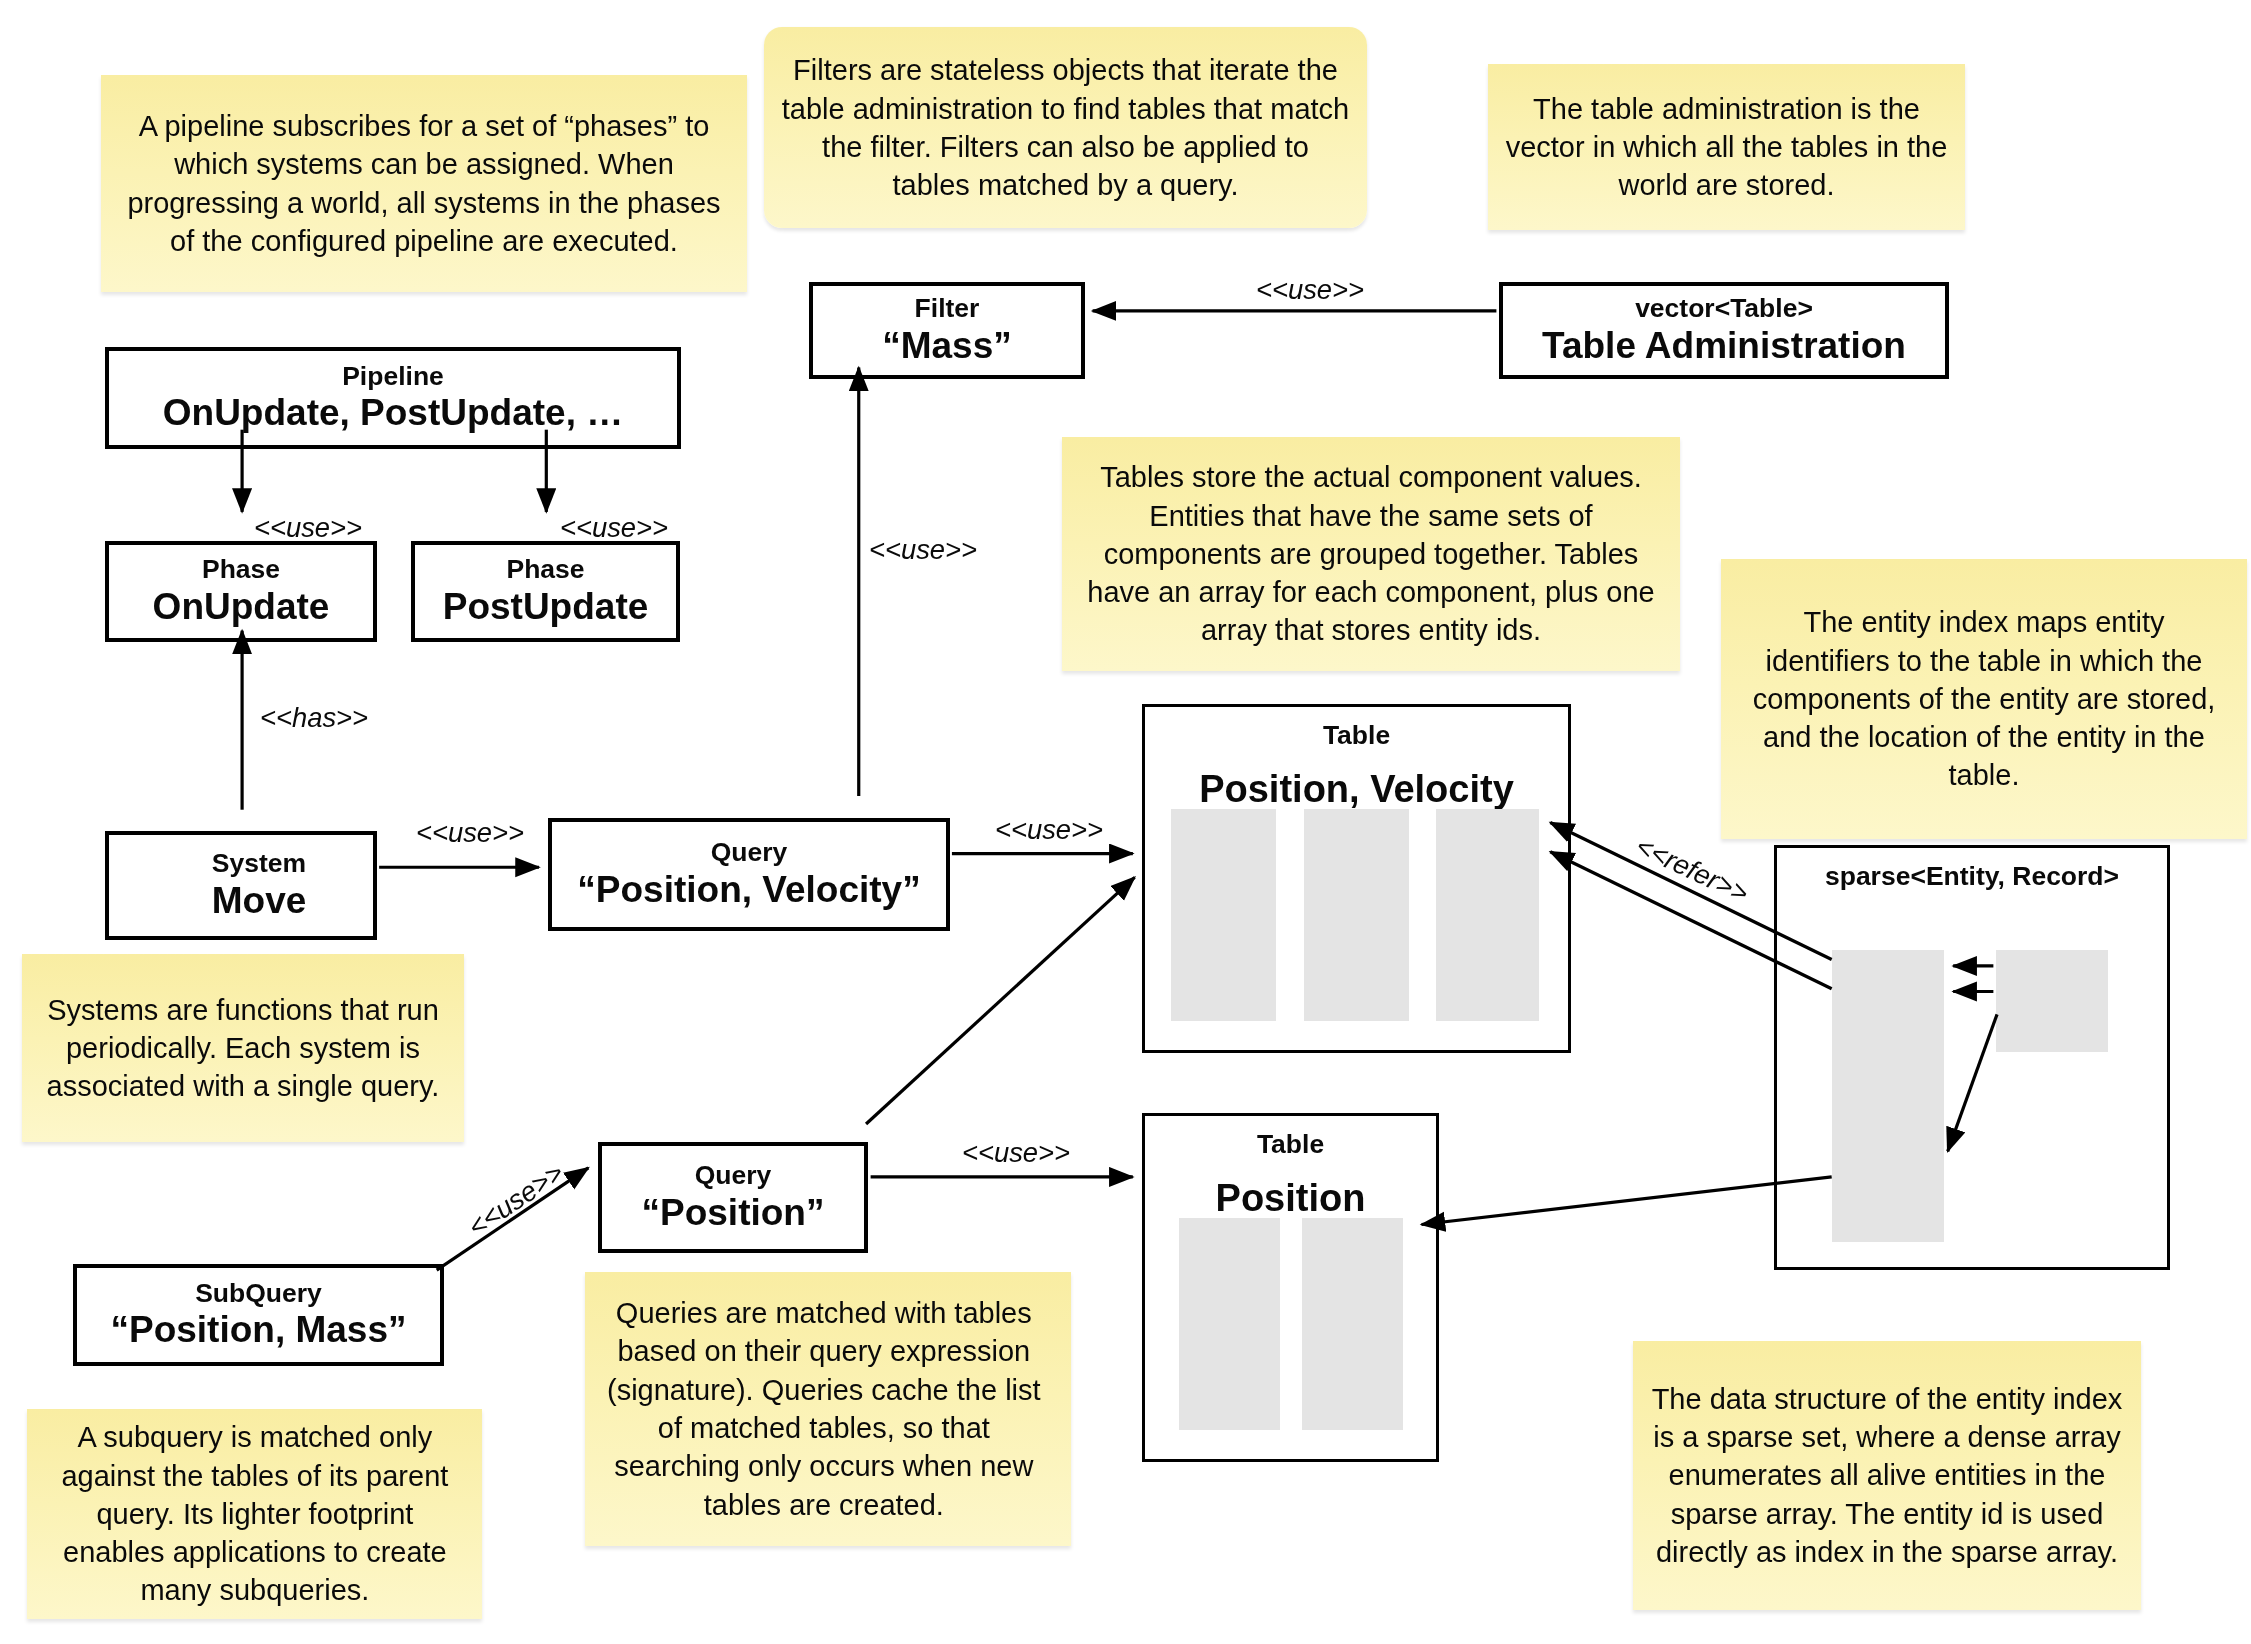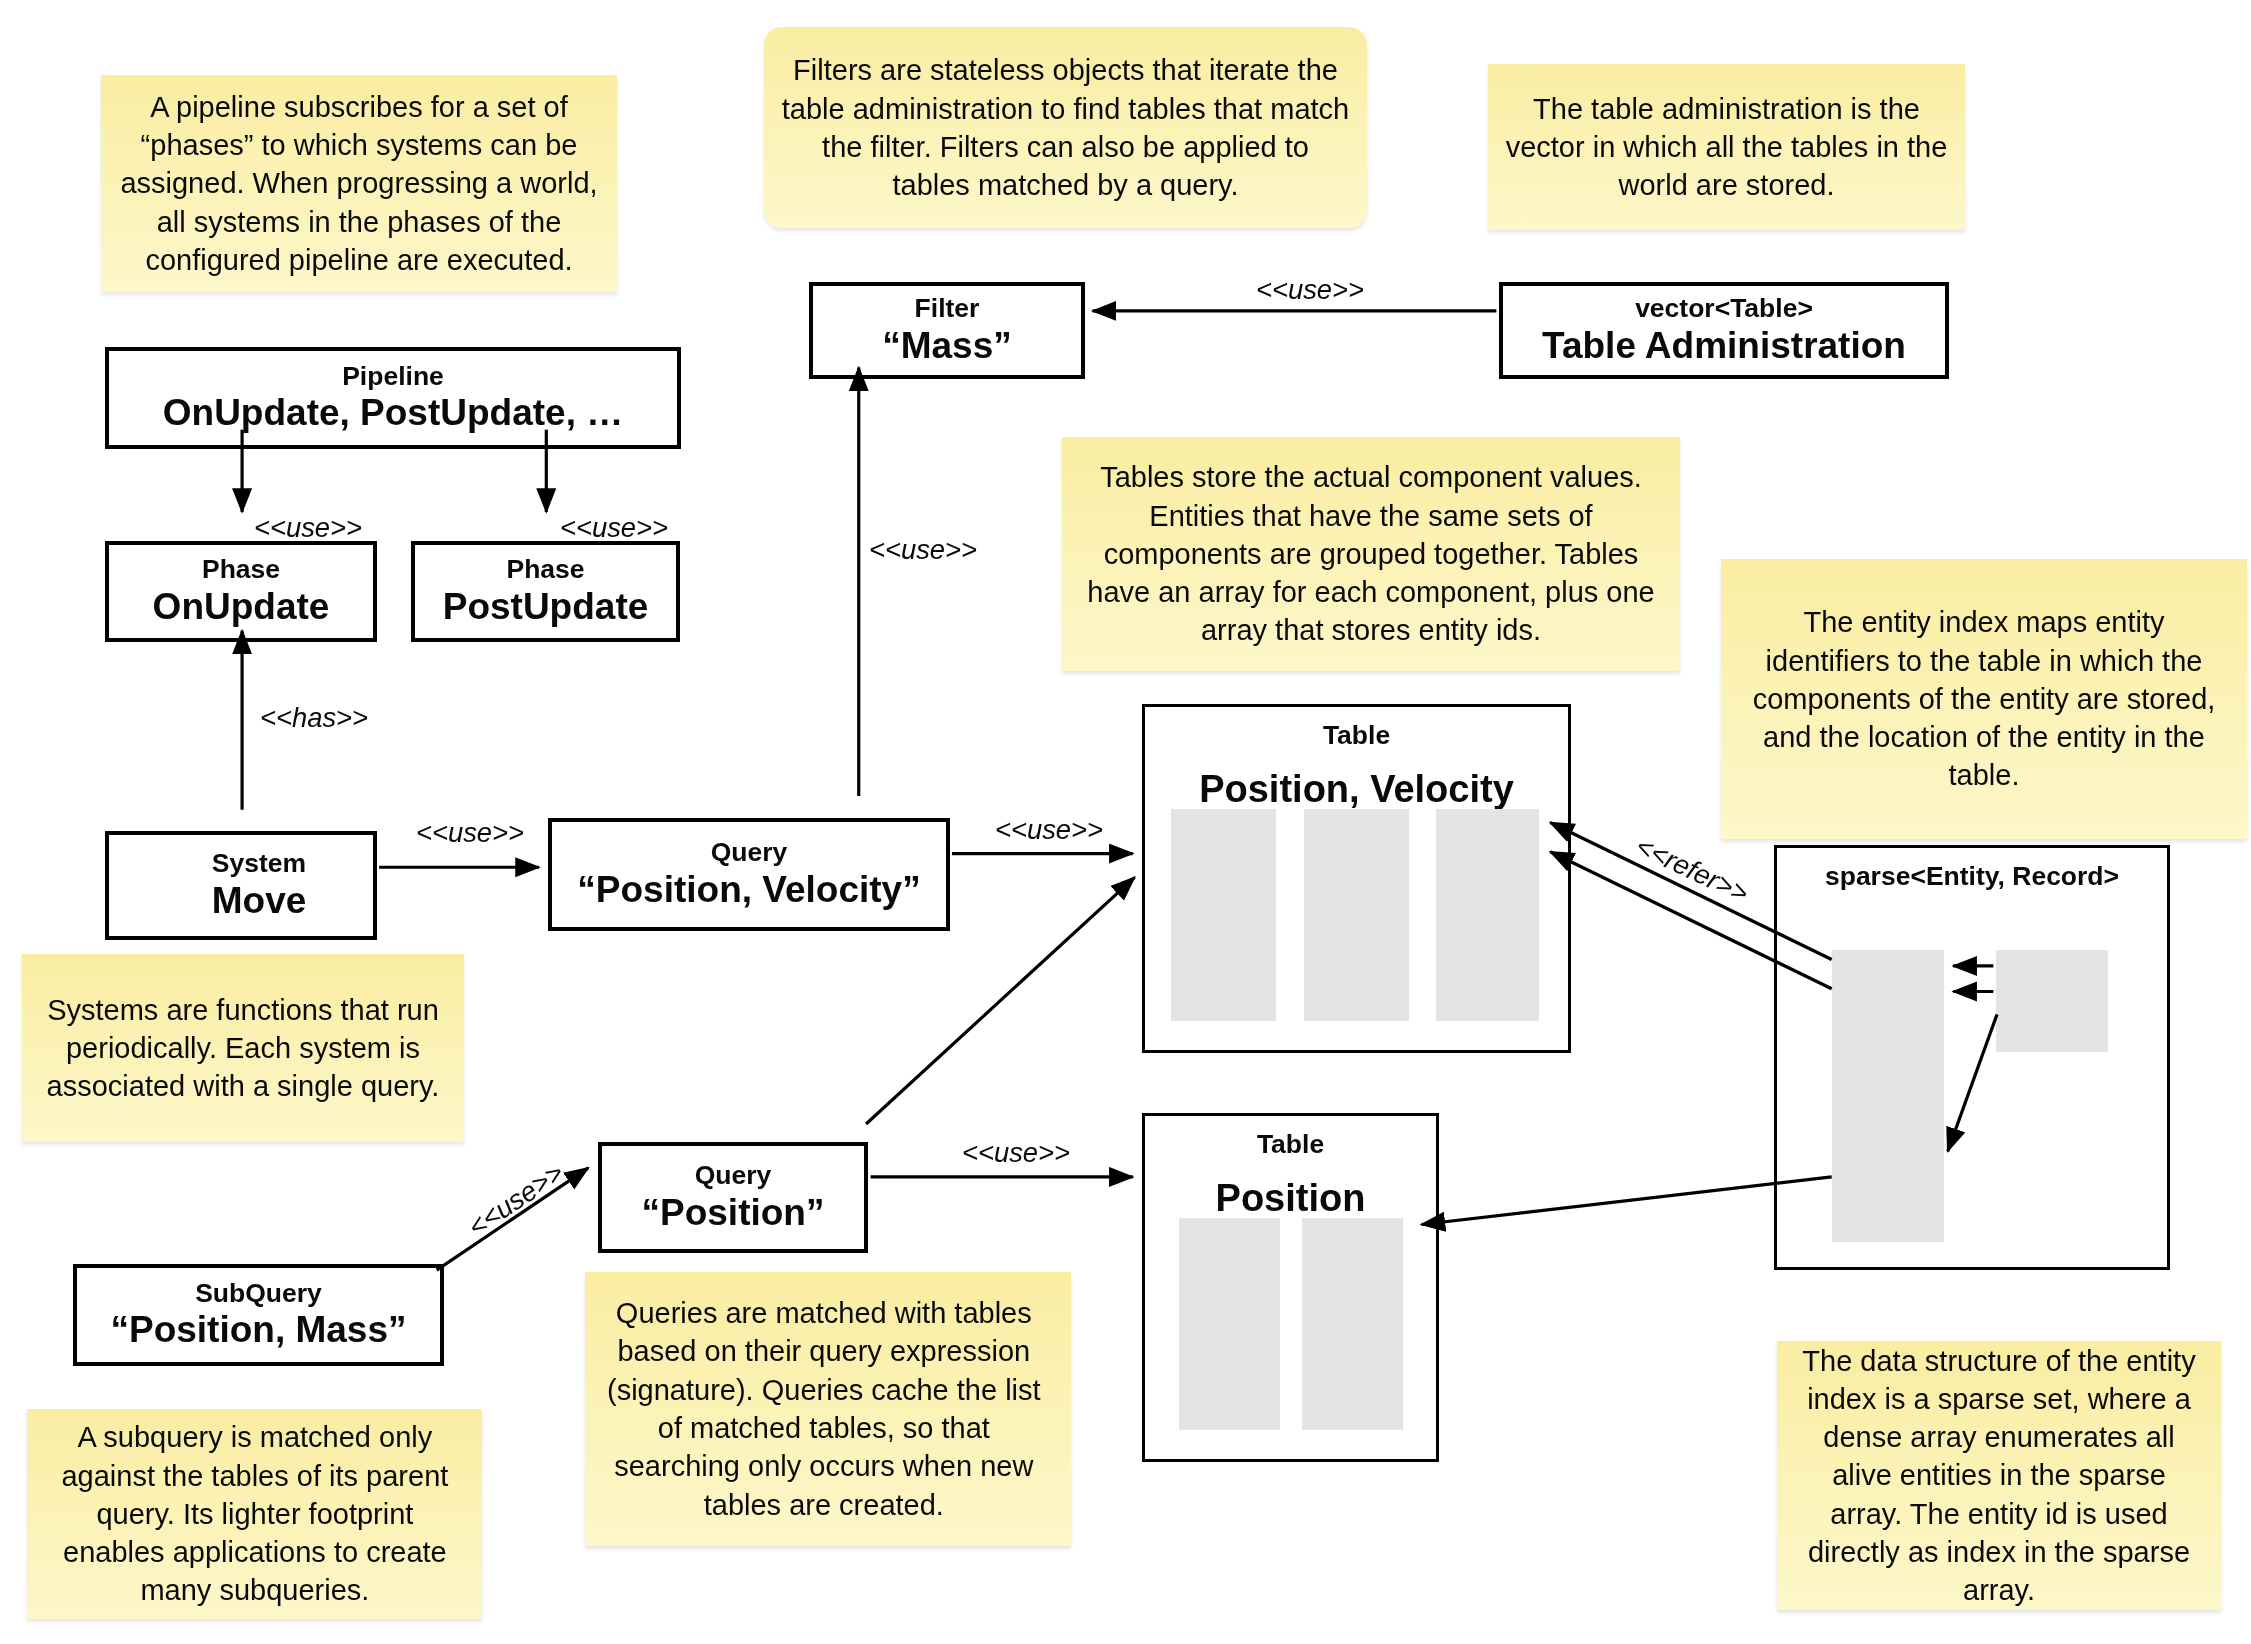--- a/index.html
+++ b/index.html
@@ -25,29 +25,29 @@
   .elabel.rot34{transform:translate(-50%,-50%) rotate(-34deg);}
   .elabel.rot25{transform:translate(-50%,-50%) rotate(25deg);}
   svg.edges{position:absolute;left:0;top:0;pointer-events:none;}
   svg.edges path{stroke:#000000;stroke-width:3.5;fill:none;}
 </style>
 </head>
 <body>
 
 <div class="canvas">
 
-  <div class="note" style="left:101px;top:75px;width:516px;height:217px;">A pipeline subscribes for a set of “phases” to which systems can be assigned. When progressing a world, all systems in the phases of the configured pipeline are executed.</div>
+  <div class="note" style="left:101px;top:75px;width:646px;height:217px;">A pipeline subscribes for a set of “phases” to which systems can be assigned. When progressing a world, all systems in the phases of the configured pipeline are executed.</div>
   <div class="note" style="left:764px;top:27.4px;width:603px;height:201px;border-radius:18px;">Filters are stateless objects that iterate the table administration to find tables that match the filter. Filters can also be applied to tables matched by a query.</div>
   <div class="note" style="left:1488px;top:64px;width:477px;height:166px;">The table administration is the vector in which all the tables in the world are stored.</div>
   <div class="note" style="left:1062px;top:437px;width:618px;height:234px;">Tables store the actual component values. Entities that have the same sets of components are grouped together. Tables have an array for each component, plus one array that stores entity ids.</div>
   <div class="note" style="left:1721px;top:559px;width:526px;height:280px;">The entity index maps entity identifiers to the table in which the components of the entity are stored, and the location of the entity in the table.</div>
   <div class="note" style="left:22px;top:954px;width:442px;height:188px;">Systems are functions that run periodically. Each system is associated with a single query.</div>
   <div class="note" style="left:585px;top:1272px;width:486px;height:274px;padding-left:8px;">Queries are matched with tables based on their query expression (signature). Queries cache the list of matched tables, so that searching only occurs when new tables are created.</div>
   <div class="note" style="left:27.4px;top:1409px;width:455px;height:210px;">A subquery is matched only against the tables of its parent query. Its lighter footprint enables applications to create many subqueries.</div>
-  <div class="note" style="left:1777px;top:1341px;width:444px;height:269px;">The data structure of the entity index is a sparse set, where a dense array enumerates all alive entities in the sparse array. The entity id is used directly as index in the sparse array.</div>
+  <div class="note" style="left:1633px;top:1341px;width:508px;height:269px;">The data structure of the entity index is a sparse set, where a dense array enumerates all alive entities in the sparse array. The entity id is used directly as index in the sparse array.</div>
 
   <div class="node" style="left:105px;top:327px;width:576px;height:102px;">
     <span class="n-type">Pipeline</span>
     <span class="n-name">OnUpdate, PostUpdate, …</span>
   </div>
   <div class="node" style="left:105px;top:521px;width:272px;height:101px;">
     <span class="n-type">Phase</span>
     <span class="n-name">OnUpdate</span>
   </div>
   <div class="node" style="left:411px;top:521px;width:269px;height:101px;">

